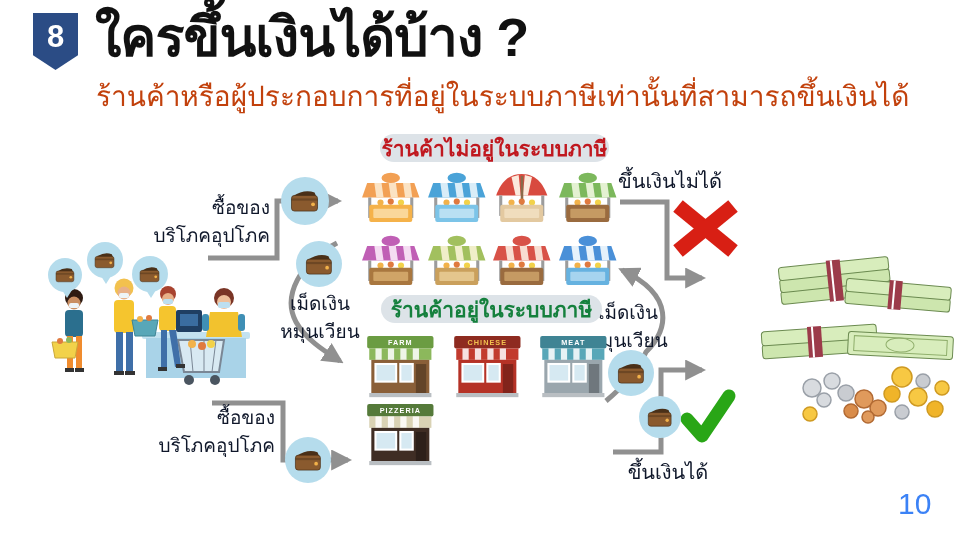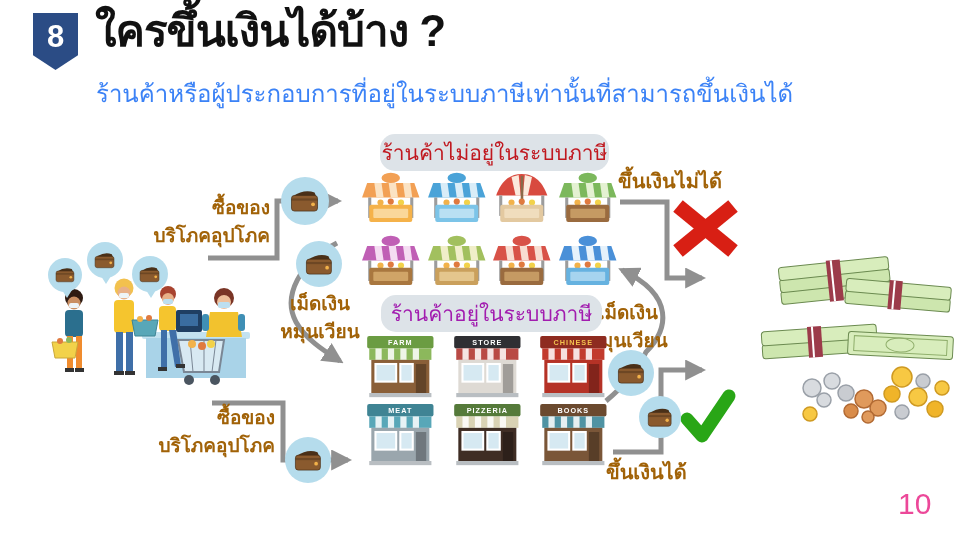--- a/index.html
+++ b/index.html
@@ -5,44 +5,44 @@
   html,body{margin:0;padding:0;background:#fff;}
   .slide{position:relative;width:960px;height:538px;background:#fff;overflow:hidden;
          font-family:"Liberation Sans","DejaVu Sans",sans-serif;color:#111;}
   .abs{position:absolute;}
 
   
   .badge{left:33px;top:13px;width:45px;height:57px;background:#2b4c85;
          clip-path:polygon(0 0,100% 0,100% 74%,50% 100%,0 74%);
          display:flex;align-items:flex-start;justify-content:center;}
   .badge span{color:#fff;font-size:31px;font-weight:bold;margin-top:6px;}
-  .title{left:95px;top:2px;font-size:44px;font-weight:800;letter-spacing:-1px;line-height:1.3;}
-  .subtitle{left:96px;top:76px;font-size:24px;font-weight:500;line-height:1.5;color:#3b82f6;}
+  .title{left:95px;top:2px;font-size:54px;font-weight:800;letter-spacing:-1px;line-height:1.3;}
+  .subtitle{left:96px;top:76px;font-size:28px;font-weight:500;line-height:1.5;color:#c2410c;}
 
   
-  .banner{height:37px;display:flex;align-items:center;justify-content:center;
-          font-weight:normal;font-size:21px;line-height:1;border-radius:15px;}
+  .banner{height:28px;display:flex;align-items:center;justify-content:center;
+          font-weight:bold;font-size:21px;line-height:1;border-radius:15px;}
   .banner-untaxed{left:380px;top:134px;width:229px;}
   .banner-taxed{left:381px;top:295px;width:221px;}
 
   
   .stalls-grid{left:360px;top:170px;width:258px;height:122px;display:grid;
                grid-template-columns:repeat(4,1fr);grid-template-rows:repeat(2,1fr);gap:4px;}
   .shops-grid{left:362px;top:335px;width:250px;height:194px;display:grid;
               grid-template-columns:repeat(3,1fr);grid-template-rows:repeat(3,1fr);gap:4px 10px;}
   .stall svg,.shop svg{width:100%;height:100%;display:block;}
 
   
-  .flow-label{font-size:19px;line-height:1.45;color:#a16207;font-weight:bold;}
+  .flow-label{font-size:19px;line-height:1.45;color:#0f172a;}
   .lbl-buy-top{left:140px;top:194px;width:130px;text-align:right;}
   .lbl-circulate-left{left:268px;top:290px;width:104px;text-align:center;}
   .lbl-buy-bottom{left:143px;top:404px;width:132px;text-align:right;}
   .lbl-no-cash{left:608px;top:167px;width:124px;text-align:center;font-size:20px;}
   .lbl-circulate-right{left:577px;top:299px;width:102px;text-align:center;}
-  .lbl-cash-ok{left:606px;top:458px;width:124px;text-align:left;font-size:20px;}
+  .lbl-cash-ok{left:606px;top:458px;width:124px;text-align:center;font-size:20px;}
 
   
   .wallet-circle{border-radius:50%;background:#b5dcec;display:flex;
                  align-items:center;justify-content:center;}
   .wallet-circle svg{width:62%;height:auto;}
   .wc-a{left:281px;top:177px;width:48px;height:48px;}
   .wc-b{left:296px;top:241px;width:46px;height:46px;}
   .wc-c{left:285px;top:437px;width:46px;height:46px;}
   .wc-d{left:608px;top:350px;width:46px;height:46px;}
   .wc-e{left:639px;top:396px;width:42px;height:42px;}
@@ -52,21 +52,21 @@
                  border-top:8px solid #b5dcec;}
   .bubble svg{width:60%;height:auto;}
   .bb-1{left:48px;top:258px;width:34px;height:34px;}
   .bb-2{left:87px;top:242px;width:36px;height:36px;}
   .bb-3{left:132px;top:256px;width:36px;height:36px;}
 
   .arrow-layer{left:0;top:0;width:960px;height:538px;pointer-events:none;}
   .scene{display:block;}
   .people-scene{left:38px;top:240px;width:230px;height:148px;}
   .money-scene{left:750px;top:242px;width:208px;height:182px;}
-  .page-number{left:898px;top:487px;font-size:30px;color:#ec4899;}
+  .page-number{left:898px;top:487px;font-size:30px;color:#3b82f6;}
 </style>
 </head>
 <body>
 
 <div class="slide">
 
   <div class="abs badge">
     <span>8</span>
   </div>
   <div class="abs title">ใครขึ้นเงินได้บ้าง ?</div>
@@ -229,21 +229,21 @@
   <div class="abs wallet-circle wc-e">
       <svg viewBox="0 0 40 34">
   <path d="M4,11 Q19,1 33,6 L36,13 L4,13 Z" fill="#4a3018"></path>
   <rect x="2" y="10" width="35" height="21" rx="4" fill="#8a5a2e" stroke="#4a3018"></rect>
   <rect x="2" y="14" width="35" height="3" fill="#4a3018" opacity=".45"></rect>
   <circle cx="31" cy="22" r="2.6" fill="#f2b24a"></circle>
       </svg>
     </div>
 
   <div class="abs banner banner-untaxed" style="background: rgb(221, 227, 232); color: rgb(192, 24, 31);">ร้านค้าไม่อยู่ในระบบภาษี</div>
-  <div class="abs banner banner-taxed" style="background: rgb(221, 227, 232); color: #a21caf;">ร้านค้าอยู่ในระบบภาษี</div>
+  <div class="abs banner banner-taxed" style="background: rgb(221, 227, 232); color: #15803d;">ร้านค้าอยู่ในระบบภาษี</div>
 
   <div class="abs stalls-grid">
       <div class="stall">
         <svg viewBox="0 0 60 56">
           <ellipse cx="30" cy="7" rx="9" ry="5" fill="#f2a054"></ellipse>
        <polygon points="7,12 53,12 58,26 2,26" fill="#f2a054"></polygon>
           <polygon points="14,12 21,12 23,26 16,26" fill="#fbe3c4"></polygon>
           <polygon points="28,12 35,12 37,26 30,26" fill="#fbe3c4"></polygon>
           <polygon points="42,12 49,12 51,26 44,26" fill="#fbe3c4"></polygon>
     <rect x="8" y="26" width="3" height="20" fill="#9c9c9c"></rect>
@@ -380,36 +380,20 @@
           <rect x="49" y="13" width="6" height="11" fill="#fff" opacity=".85"></rect>
     <rect x="9" y="24" width="56" height="32" fill="#8a5f38"></rect>
     <rect x="13" y="28" width="20" height="17" fill="#d6e9f2" stroke="#fff" stroke-width="2"></rect>
     <rect x="37" y="28" width="12" height="17" fill="#d6e9f2" stroke="#fff" stroke-width="2"></rect>
     <rect x="52" y="28" width="10" height="28" fill="rgba(0,0,0,.28)"></rect>
     <rect x="7" y="56" width="60" height="4" fill="#b9bec2"></rect>
         </svg>
       </div>
       <div class="shop">
         <svg viewBox="0 0 74 62">
-    <rect x="5" y="1" width="64" height="12" rx="2" fill="#2f2f33"></rect>
-    <text x="37" y="10" text-anchor="middle" font-size="7" font-weight="bold" fill="#ffffff" font-family="Liberation Sans, sans-serif" letter-spacing="1">STORE</text>
-    <rect x="7" y="13" width="60" height="11" fill="#b94a45"></rect>
-          <rect x="13" y="13" width="6" height="11" fill="#fff" opacity=".85"></rect>
-          <rect x="25" y="13" width="6" height="11" fill="#fff" opacity=".85"></rect>
-          <rect x="37" y="13" width="6" height="11" fill="#fff" opacity=".85"></rect>
-          <rect x="49" y="13" width="6" height="11" fill="#fff" opacity=".85"></rect>
-    <rect x="9" y="24" width="56" height="32" fill="#dedad4"></rect>
-    <rect x="13" y="28" width="20" height="17" fill="#d6e9f2" stroke="#fff" stroke-width="2"></rect>
-    <rect x="37" y="28" width="12" height="17" fill="#d6e9f2" stroke="#fff" stroke-width="2"></rect>
-    <rect x="52" y="28" width="10" height="28" fill="rgba(0,0,0,.28)"></rect>
-    <rect x="7" y="56" width="60" height="4" fill="#b9bec2"></rect>
-        </svg>
-      </div>
-      <div class="shop">
-        <svg viewBox="0 0 74 62">
     <rect x="5" y="1" width="64" height="12" rx="2" fill="#8e2b20"></rect>
     <text x="37" y="10" text-anchor="middle" font-size="7" font-weight="bold" fill="#f2c14e" font-family="Liberation Sans, sans-serif" letter-spacing="1">CHINESE</text>
     <rect x="7" y="13" width="60" height="11" fill="#c23b2e"></rect>
           <rect x="13" y="13" width="6" height="11" fill="#fff" opacity=".85"></rect>
           <rect x="25" y="13" width="6" height="11" fill="#fff" opacity=".85"></rect>
           <rect x="37" y="13" width="6" height="11" fill="#fff" opacity=".85"></rect>
           <rect x="49" y="13" width="6" height="11" fill="#fff" opacity=".85"></rect>
     <rect x="9" y="24" width="56" height="32" fill="#b53226"></rect>
     <rect x="13" y="28" width="20" height="17" fill="#d6e9f2" stroke="#fff" stroke-width="2"></rect>
     <rect x="37" y="28" width="12" height="17" fill="#d6e9f2" stroke="#fff" stroke-width="2"></rect>
@@ -436,36 +420,20 @@
       <div class="shop">
         <svg viewBox="0 0 74 62">
     <rect x="5" y="1" width="64" height="12" rx="2" fill="#557a3a"></rect>
     <text x="37" y="10" text-anchor="middle" font-size="7" font-weight="bold" fill="#ffffff" font-family="Liberation Sans, sans-serif" letter-spacing="1">PIZZERIA</text>
     <rect x="7" y="13" width="60" height="11" fill="#d9d2b4"></rect>
           <rect x="13" y="13" width="6" height="11" fill="#fff" opacity=".85"></rect>
           <rect x="25" y="13" width="6" height="11" fill="#fff" opacity=".85"></rect>
           <rect x="37" y="13" width="6" height="11" fill="#fff" opacity=".85"></rect>
           <rect x="49" y="13" width="6" height="11" fill="#fff" opacity=".85"></rect>
     <rect x="9" y="24" width="56" height="32" fill="#3f2d24"></rect>
-    <rect x="13" y="28" width="20" height="17" fill="#d6e9f2" stroke="#fff" stroke-width="2"></rect>
-    <rect x="37" y="28" width="12" height="17" fill="#d6e9f2" stroke="#fff" stroke-width="2"></rect>
-    <rect x="52" y="28" width="10" height="28" fill="rgba(0,0,0,.28)"></rect>
-    <rect x="7" y="56" width="60" height="4" fill="#b9bec2"></rect>
-        </svg>
-      </div>
-      <div class="shop">
-        <svg viewBox="0 0 74 62">
-    <rect x="5" y="1" width="64" height="12" rx="2" fill="#6b4a2f"></rect>
-    <text x="37" y="10" text-anchor="middle" font-size="7" font-weight="bold" fill="#ffffff" font-family="Liberation Sans, sans-serif" letter-spacing="1">BOOKS</text>
-    <rect x="7" y="13" width="60" height="11" fill="#4f93a3"></rect>
-          <rect x="13" y="13" width="6" height="11" fill="#fff" opacity=".85"></rect>
-          <rect x="25" y="13" width="6" height="11" fill="#fff" opacity=".85"></rect>
-          <rect x="37" y="13" width="6" height="11" fill="#fff" opacity=".85"></rect>
-          <rect x="49" y="13" width="6" height="11" fill="#fff" opacity=".85"></rect>
-    <rect x="9" y="24" width="56" height="32" fill="#7a5638"></rect>
     <rect x="13" y="28" width="20" height="17" fill="#d6e9f2" stroke="#fff" stroke-width="2"></rect>
     <rect x="37" y="28" width="12" height="17" fill="#d6e9f2" stroke="#fff" stroke-width="2"></rect>
     <rect x="52" y="28" width="10" height="28" fill="rgba(0,0,0,.28)"></rect>
     <rect x="7" y="56" width="60" height="4" fill="#b9bec2"></rect>
         </svg>
       </div>
     </div>
 
   <svg class="abs scene money-scene" viewBox="0 0 208 182">
     <g transform="rotate(-6 85 40)">

